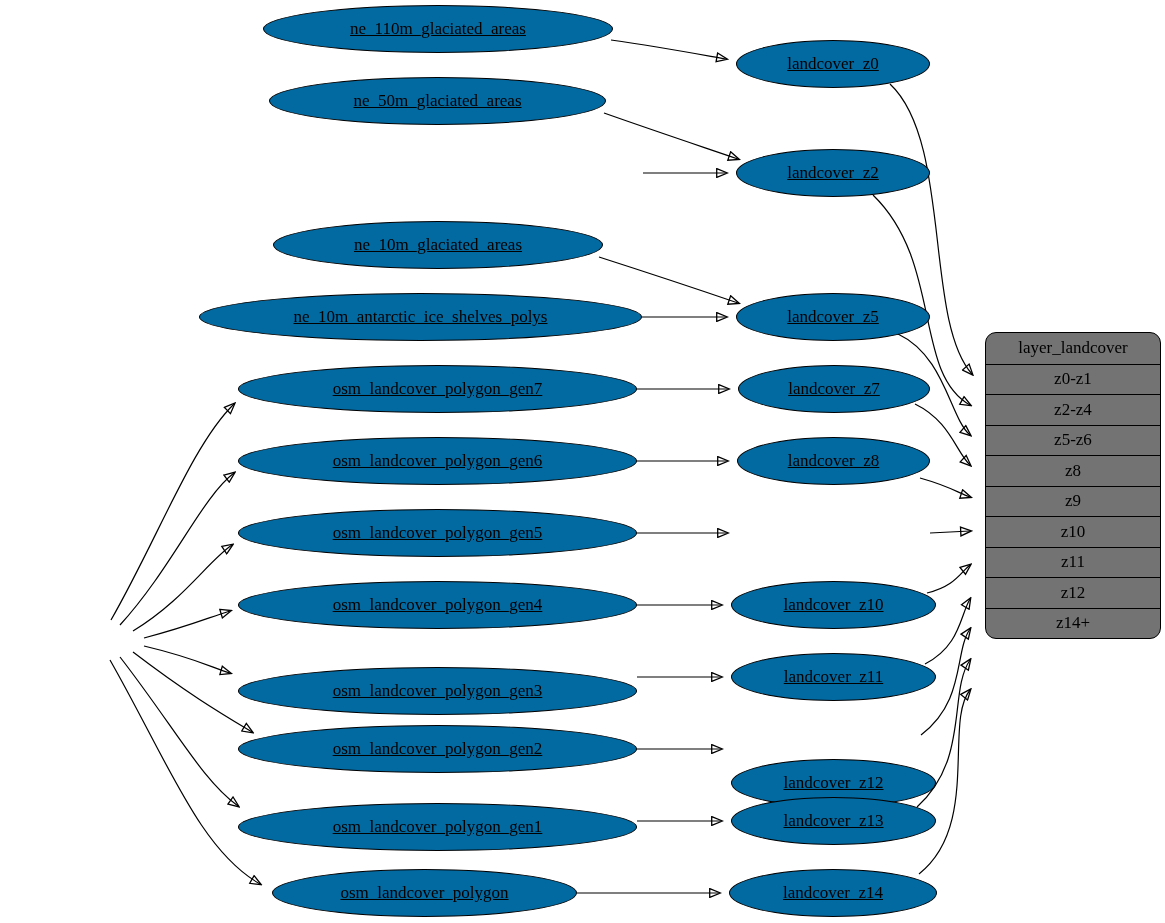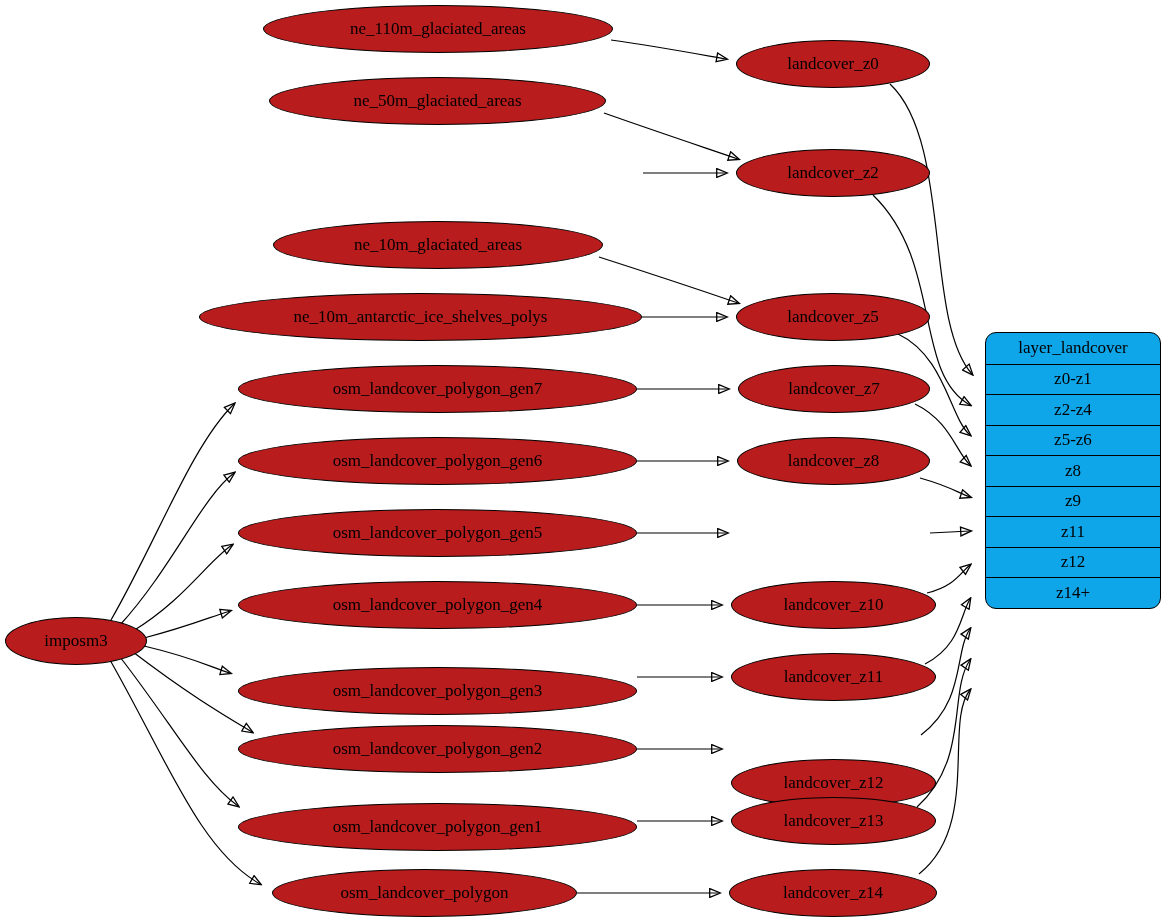--- a/index.html
+++ b/index.html
@@ -4,27 +4,27 @@
 <style>
   html,body { margin:0; padding:0; background:#ffffff; }
   .canvas {
     position:relative; width:1165px; height:923px; background:#ffffff;
     font-family:"Liberation Serif", serif; color:#000;
   }
   svg.edges { position:absolute; left:0; top:0; z-index:1; }
   svg.edges path { fill:none; stroke:#000; stroke-width:1.2; }
   .node {
     position:absolute; height:48px; box-sizing:border-box; z-index:2;
-    background:#b91c1c; border:1.2px solid #000; border-radius:50%;
+    background:#0369a1; border:1.2px solid #000; border-radius:50%;
     display:flex; align-items:center; justify-content:center;
-    font-size:17px; white-space:nowrap;
+    font-size:17px; white-space:nowrap;text-decoration:underline;
   }
   .record {
     position:absolute; left:985px; top:332px; width:176px; z-index:2;
-    background:#0ea5e9; border:1.5px solid #000; border-radius:11px;
+    background:#737373; border:1.5px solid #000; border-radius:11px;
     box-sizing:border-box; overflow:hidden;
   }
   .record-row {
     height:30.5px; display:flex; align-items:center; justify-content:center;
     font-size:17px; border-top:1.3px solid #000; box-sizing:border-box;
     white-space:nowrap;
   }
   .record-row:first-child { border-top:none; }
 </style>
 </head>
@@ -69,21 +69,20 @@
     <path d="M915,404 C950,421 956,452 970,465" marker-end="url(#arrow)"></path>
     <path d="M920,478 C952,487 958,493 970,497" marker-end="url(#arrow)"></path>
     <path d="M930,533 L970,531" marker-end="url(#arrow)"></path>
     <path d="M927,593 C955,586 960,573 970,565" marker-end="url(#arrow)"></path>
     <path d="M925,664 C960,646 960,616 970,599" marker-end="url(#arrow)"></path>
     <path d="M921,735 C966,701 954,652 970,629" marker-end="url(#arrow)"></path>
     <path d="M917,807 C970,759 948,692 970,660" marker-end="url(#arrow)"></path>
     <path d="M919,874 C980,826 944,722 970,690" marker-end="url(#arrow)"></path>
   </svg>
 
-  <div class="node" style="left:5px;top:617px;width:142px;">imposm3</div>
 
   <div class="node" style="left:263px;top:5px;width:350px;">ne_110m_glaciated_areas</div>
   <div class="node" style="left:269px;top:77px;width:337px;">ne_50m_glaciated_areas</div>
   <div class="node" style="left:273px;top:221px;width:330px;">ne_10m_glaciated_areas</div>
   <div class="node" style="left:199px;top:293px;width:443px;">ne_10m_antarctic_ice_shelves_polys</div>
 
   <div class="node" style="left:238px;top:365px;width:399px;">osm_landcover_polygon_gen7</div>
   <div class="node" style="left:238px;top:437px;width:399px;">osm_landcover_polygon_gen6</div>
   <div class="node" style="left:238px;top:509px;width:399px;">osm_landcover_polygon_gen5</div>
   <div class="node" style="left:238px;top:581px;width:399px;">osm_landcover_polygon_gen4</div>
@@ -103,18 +102,19 @@
   <div class="node" style="left:731px;top:797px;width:205px;">landcover_z13</div>
   <div class="node" style="left:729px;top:869px;width:208px;">landcover_z14</div>
 
   <div class="record">
     <div class="record-row">layer_landcover</div>
     <div class="record-row">z0-z1</div>
     <div class="record-row">z2-z4</div>
     <div class="record-row">z5-z6</div>
     <div class="record-row">z8</div>
     <div class="record-row">z9</div>
+    <div class="record-row">z10</div>
     <div class="record-row">z11</div>
     <div class="record-row">z12</div>
     <div class="record-row">z14+</div>
   </div>
 
 </div>
 
 </body></html>

